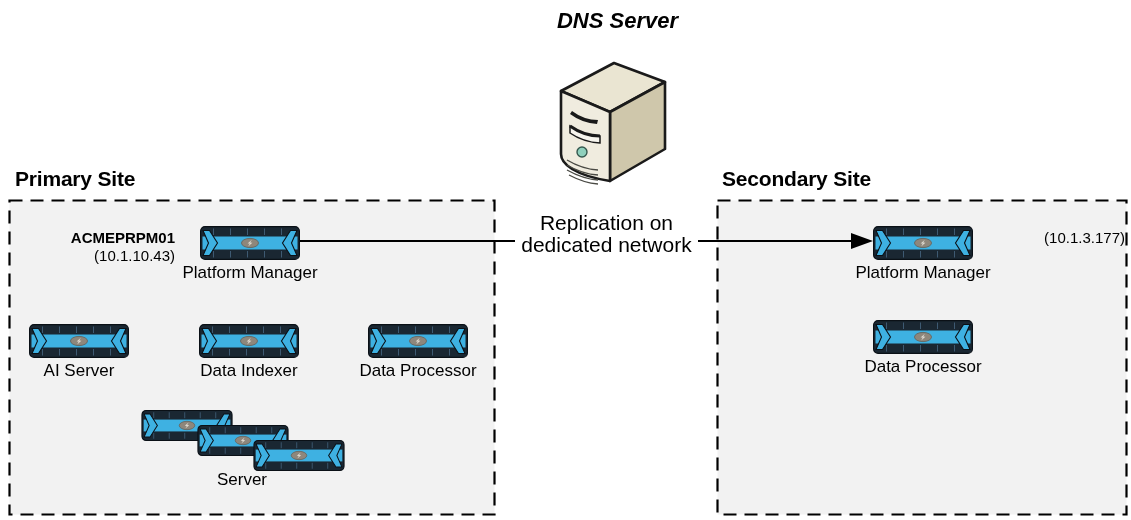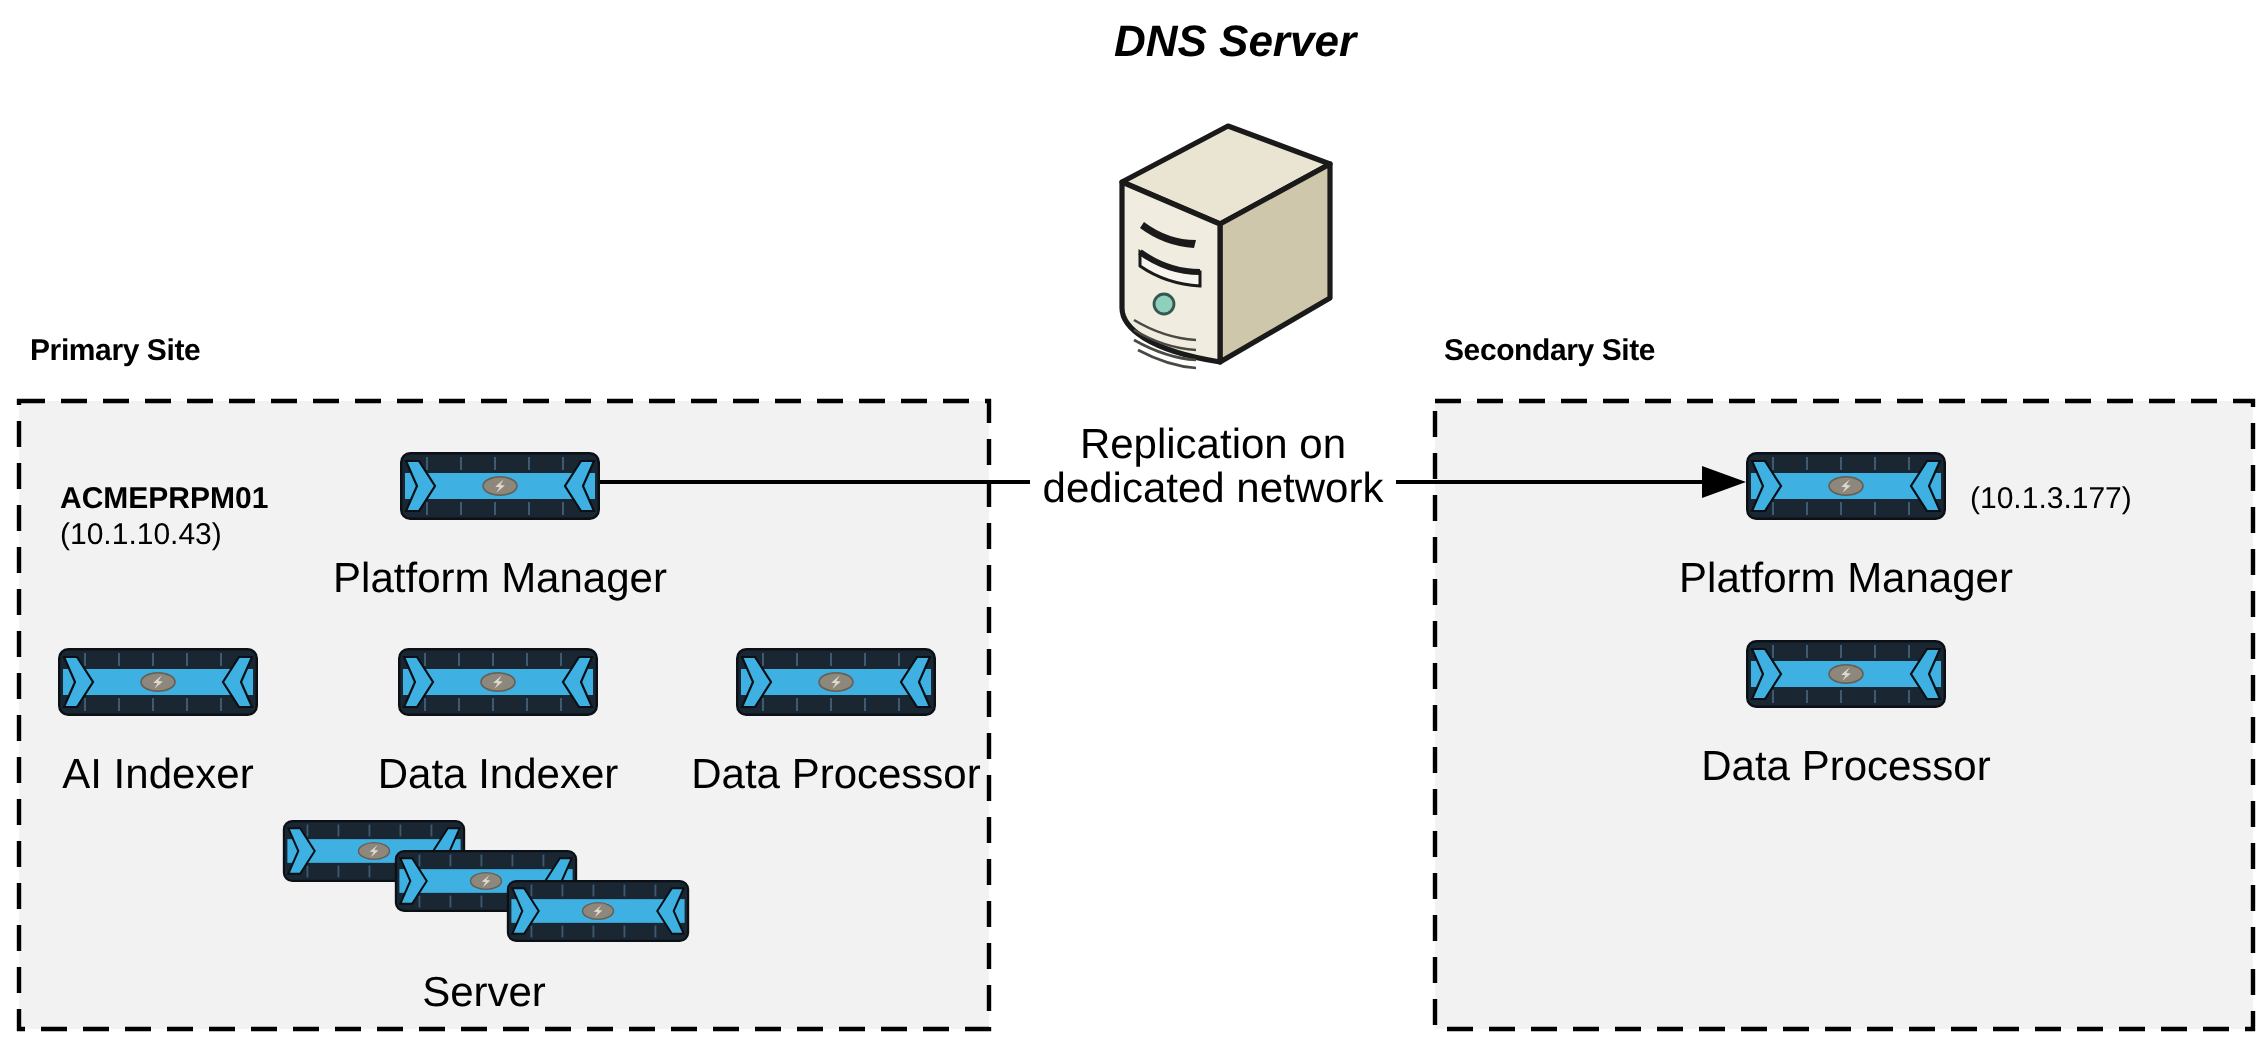--- a/index.html
+++ b/index.html
@@ -6,30 +6,30 @@
   .canvas{
     position:relative;
     width:1131px;height:520px;
     background:#ffffff;
     font-family:"Liberation Sans", sans-serif;
     color:#000;
     overflow:hidden;
   }
   .abs{position:absolute;}
   .site-title{
-    font-size:15px;font-weight:bold;letter-spacing:-0.2px;
+    font-size:21px;font-weight:bold;letter-spacing:-0.2px;
     white-space:nowrap;
   }
   .dns-title{
     font-size:22px;font-weight:bold;text-align:center;white-space:nowrap;font-style:italic;
   }
   .node-label{
-    font-size:21px;text-align:center;white-space:nowrap;margin-top:15px;
+    font-size:17px;text-align:center;white-space:nowrap;
   }
-  .host-block{text-align:left;line-height:18px;margin-top:12px;}
+  .host-block{text-align:right;line-height:18px;}
   .host-name{font-size:15px;font-weight:bold;}
   .host-ip{font-size:15px;}
   .arrow-line{
     height:0;border-top:2px solid #000;z-index:3;
   }
   .arrow-head{
     width:0;height:0;z-index:3;
     border-top:8px solid transparent;
     border-bottom:8px solid transparent;
     border-left:22px solid #000;
@@ -118,21 +118,21 @@
   </div>
 
   <svg class="abs icon-svg" style="left:200px;top:226px" width="100" height="34">
     <use href="#appliance-sym" xlink:href="#appliance-sym"></use>
   </svg>
   <div class="abs node-label" style="left:160px;top:263px;width:180px">Platform Manager</div>
 
   <svg class="abs icon-svg" style="left:29px;top:324px" width="100" height="34">
     <use href="#appliance-sym" xlink:href="#appliance-sym"></use>
   </svg>
-  <div class="abs node-label" style="left:9px;top:361px;width:140px">AI Indexer</div>
+  <div class="abs node-label" style="left:9px;top:361px;width:140px">AI Server</div>
 
   <svg class="abs icon-svg" style="left:199px;top:324px" width="100" height="34">
     <use href="#appliance-sym" xlink:href="#appliance-sym"></use>
   </svg>
   <div class="abs node-label" style="left:169px;top:361px;width:160px">Data Indexer</div>
 
   <svg class="abs icon-svg" style="left:368px;top:324px" width="100" height="34">
     <use href="#appliance-sym" xlink:href="#appliance-sym"></use>
   </svg>
   <div class="abs node-label" style="left:338px;top:361px;width:160px">Data Processor</div>

